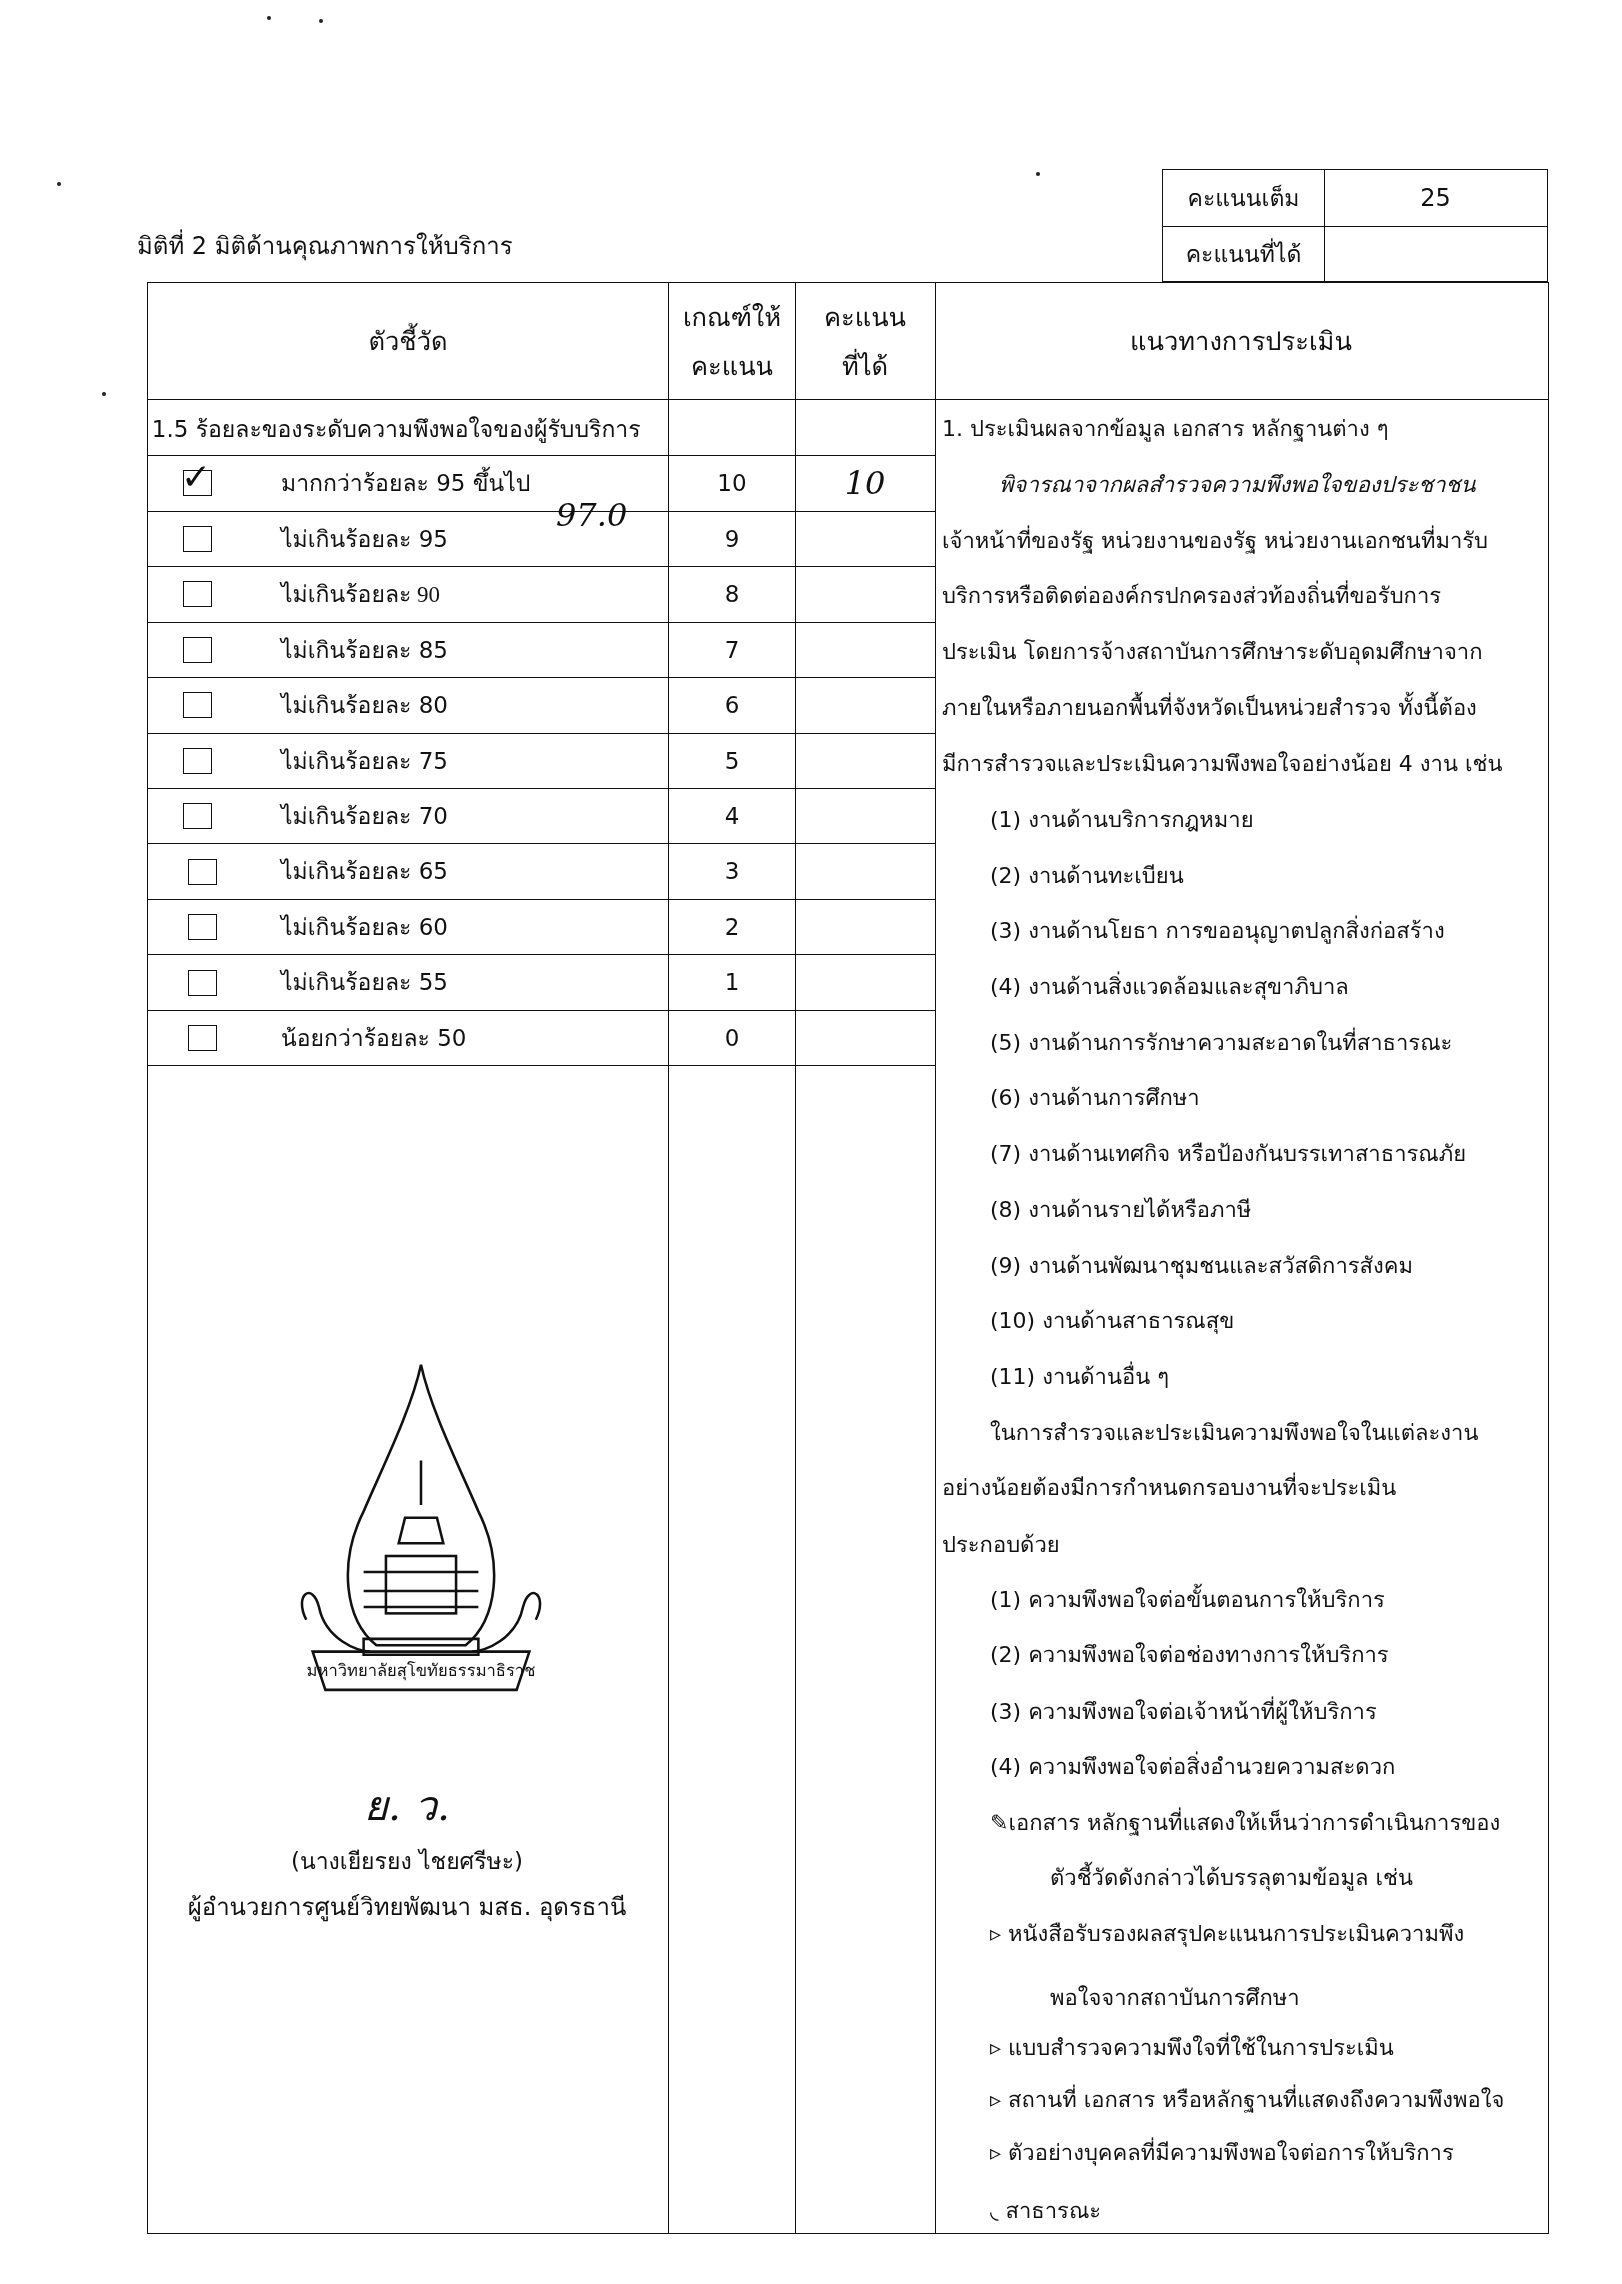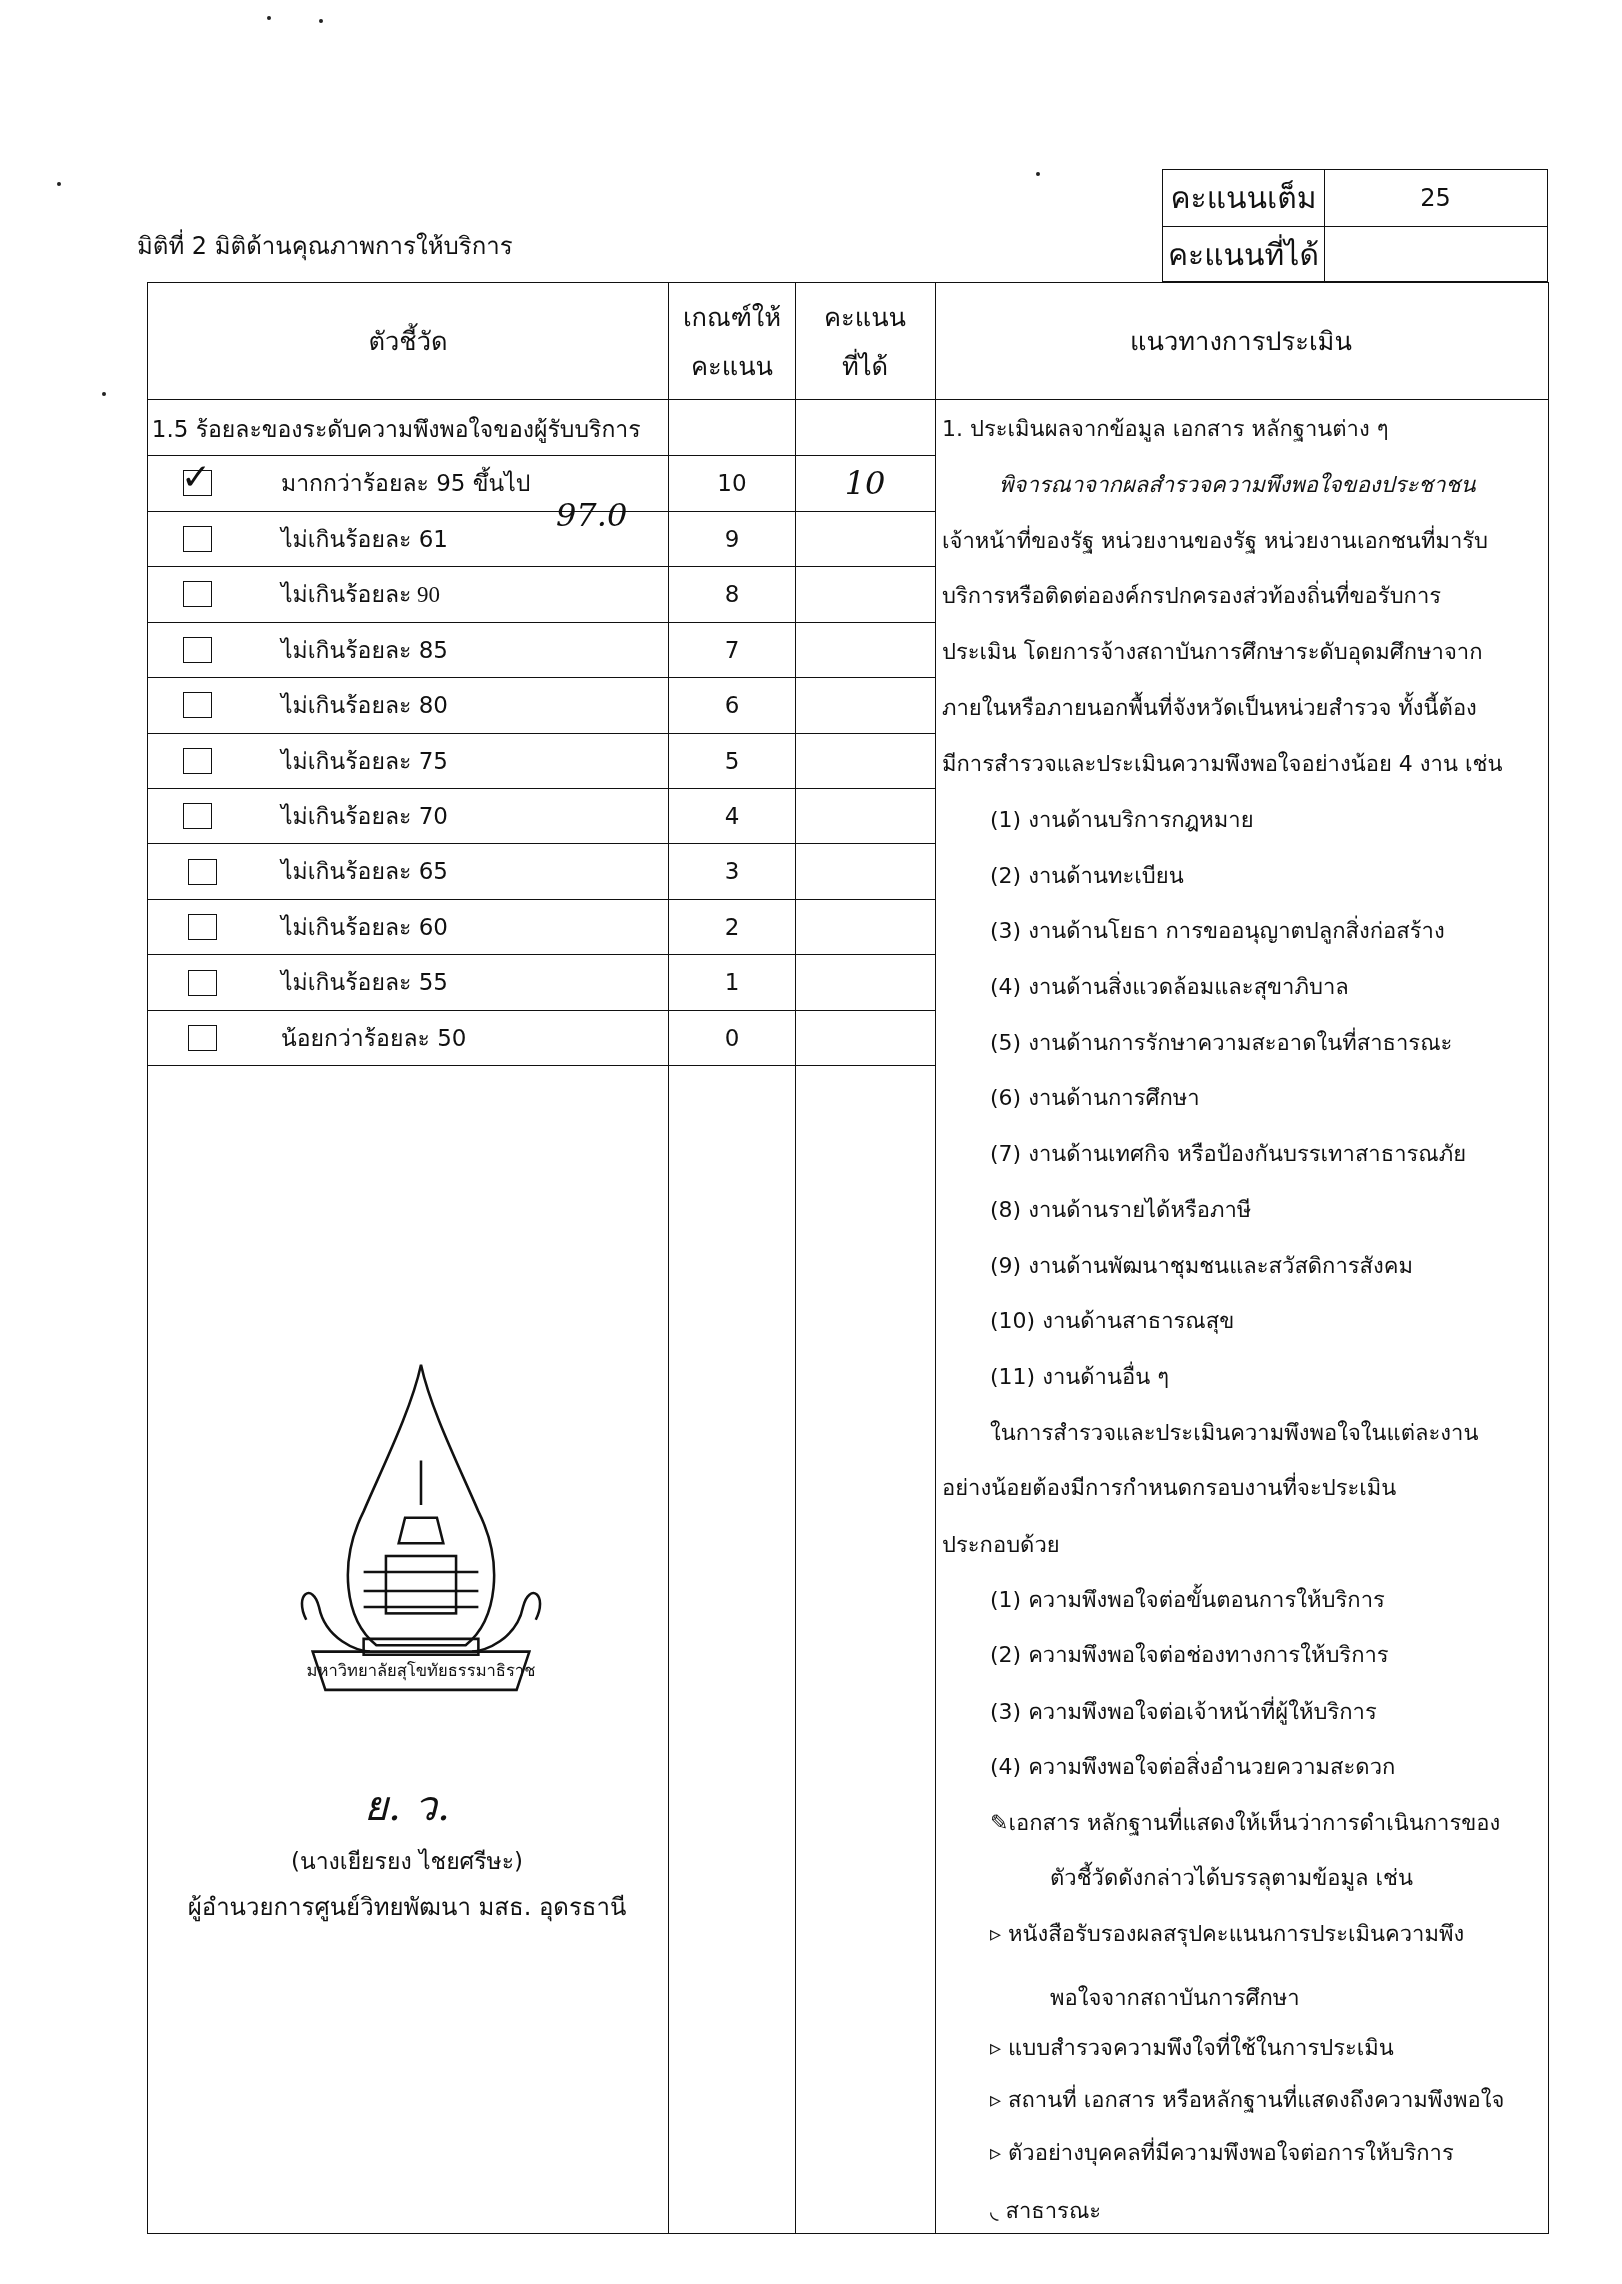--- a/index.html
+++ b/index.html
@@ -6,21 +6,21 @@
   body { width: 1623px; height: 2284px; position: relative; overflow: hidden;
          font-family: "DejaVu Sans", "Liberation Sans", sans-serif; color: #111; }
   .abs { position: absolute; }
   .title { left: 137px; top: 226px; font-size: 24px; }
   .scorebox { left: 1162px; top: 169px; width: 386px; height: 113px;
               border: 1.9px solid #111; box-sizing: border-box; }
   .scorebox .row { position: absolute; left: 0; width: 100%; height: 50%; }
   .scorebox .row.r2 { top: 50%; border-top: 1.9px solid #111; }
   .scorebox .lbl { position: absolute; left: 0; top: 0; width: 161px; height: 100%;
                    border-right: 1.3px solid #111; display: flex; align-items: center;
-                   justify-content: center; font-size: 30px; }
+                   justify-content: center; font-size: 23px; }
   .scorebox .val { position: absolute; left: 161px; right: 0; top: 0; height: 100%;
                    display: flex; align-items: center; justify-content: center; font-size: 24px; }
 
   .table { left: 147px; top: 282px; width: 1402px; height: 1952px;
            border: 1.9px solid #111; box-sizing: border-box; }
   .vline { position: absolute; top: 0; bottom: 0; width: 0; border-left: 1.3px solid #111; }
   .hline { position: absolute; height: 0; border-top: 1.9px solid #111; }
   .hdr { position: absolute; display: flex; flex-direction: column; align-items: center;
          justify-content: center; font-size: 25.5px; text-align: center; line-height: 1.9; }
   .cell { position: absolute; font-size: 23px; display: flex; align-items: center; }
@@ -80,21 +80,21 @@
 
   <div id="option-rows"></div>
 <div class="cb" style="left: 35px; top: 187px;"></div>
     <div class="check" style="left: 33px; top: 176px;">✓</div>
     <div class="cell" style="left: 133px; top: 172px; height: 55px;">มากกว่าร้อยละ 95 ขึ้นไป</div>
     <div class="cell hand" style="left: 408px; top: 172px; height: 38px; margin-top: 41px;">97.0</div>
     <div class="cell" style="left: 520px; width: 128px; justify-content: center; top: 172px; height: 55px;">10</div>
     <div class="cell hand" style="left: 647px; width: 140px; justify-content: center; top: 172px; height: 55px;">10</div>
     <div class="hline" style="left: 0px; width: 787px; top: 228px;"></div>
     <div class="cb" style="left: 35px; top: 243px;"></div>
-    <div class="cell" style="left: 133px; top: 228px; height: 55px;">ไม่เกินร้อยละ 61</div>
+    <div class="cell" style="left: 133px; top: 228px; height: 55px;">ไม่เกินร้อยละ 95</div>
     <div class="cell" style="left: 520px; width: 128px; justify-content: center; top: 228px; height: 55px;">9</div>
     <div class="cell hand" style="left: 647px; width: 140px; justify-content: center; top: 228px; height: 55px;"></div>
     <div class="hline" style="left: 0px; width: 787px; top: 283px;"></div>
     <div class="cb" style="left: 35px; top: 298px;"></div>
     <div class="cell" style="left: 133px; top: 283px; height: 55px; font-family: Liberation Serif, serif;">ไม่เกินร้อยละ 90</div>
     <div class="cell" style="left: 520px; width: 128px; justify-content: center; top: 283px; height: 55px;">8</div>
     <div class="cell hand" style="left: 647px; width: 140px; justify-content: center; top: 283px; height: 55px;"></div>
     <div class="hline" style="left: 0px; width: 787px; top: 339px;"></div>
     <div class="cb" style="left: 35px; top: 354px;"></div>
     <div class="cell" style="left: 133px; top: 339px; height: 55px;">ไม่เกินร้อยละ 85</div>

